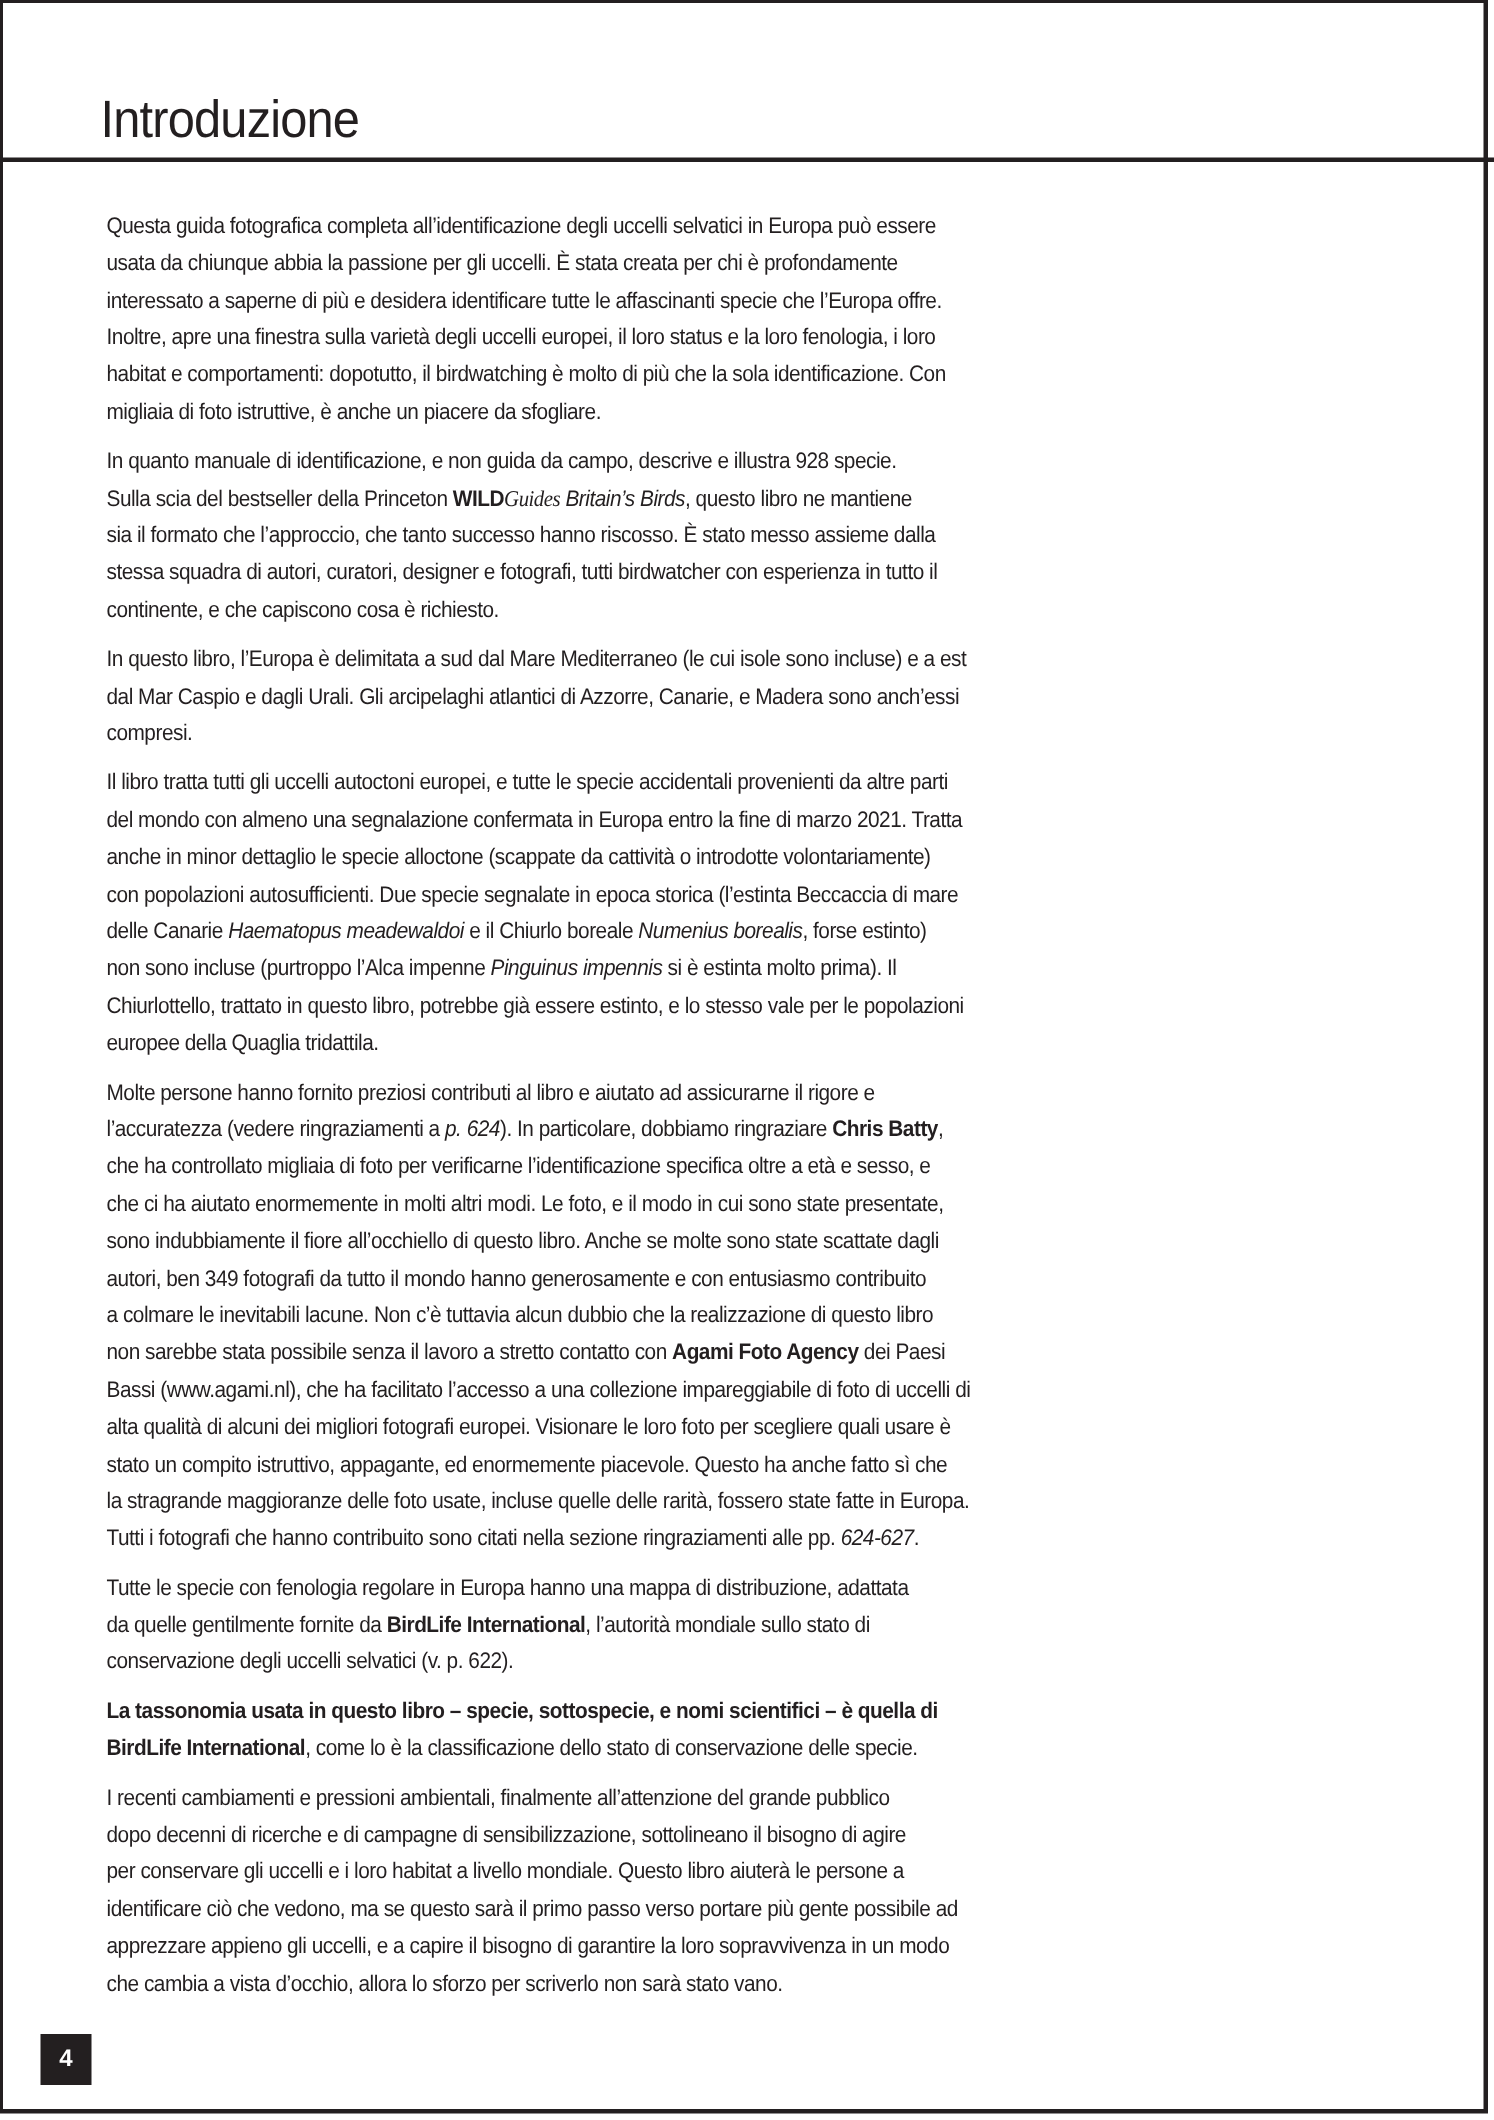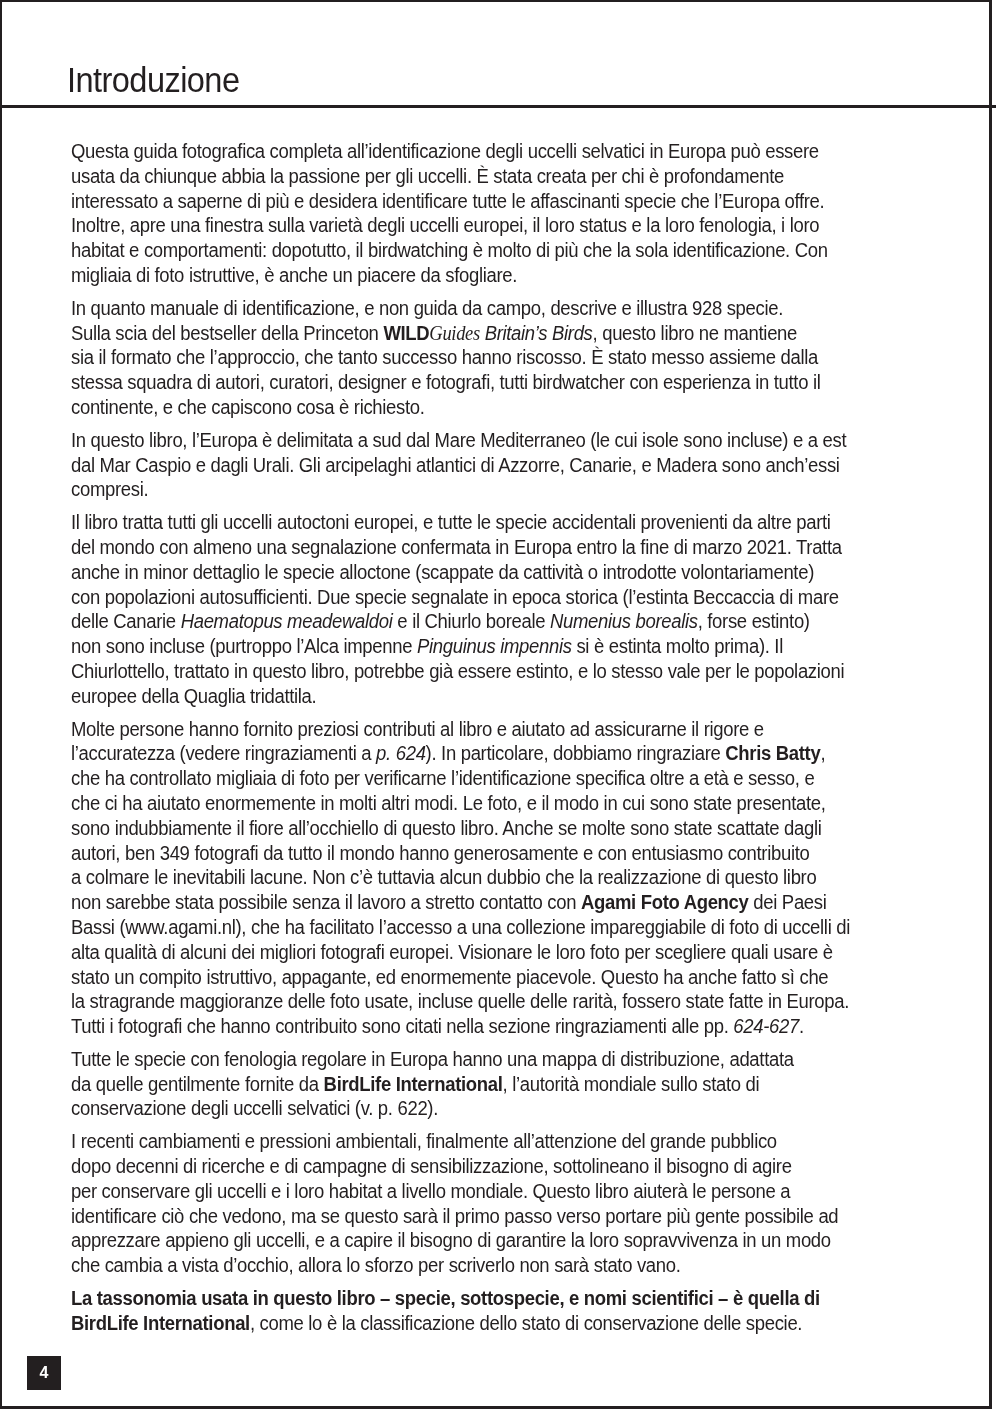--- a/index.html
+++ b/index.html
@@ -4,21 +4,21 @@
 <style>
   html, body { margin:0; padding:0; background:#fff; }
   body { width:996px; height:1413px; position:relative; overflow:hidden;
          font-family:"Liberation Sans", sans-serif; color:#231f20; }
   .frame { position:absolute; left:0; top:0; width:992px; height:1409px;
            border:2px solid #231f20; border-right-width:3px; border-bottom-width:3px; box-sizing:border-box; }
   .title { position:absolute; left:67px; top:56px; font-size:35px; letter-spacing:-0.6px;
            font-weight:normal; margin:0; line-height:48px; transform:scaleX(0.93); transform-origin:left; }
   .rule { position:absolute; left:0; top:105px; width:996px; height:3px; background:#231f20; }
   .content { position:absolute; left:71px; top:139px; width:870px; }
-  .content p { margin:0 0 8px 0; font-size:20px; line-height:24.8px; letter-spacing:-0.35px;
+  .content p { margin:0 0 8px 0; font-size:15px; line-height:24.8px; letter-spacing:-0.35px;
                transform-origin:left; }
   .content p .ln { display:block; white-space:nowrap; transform:scaleX(0.925); transform-origin:left; }
   b { font-weight:bold; }
   .wildb { font-weight:900; }
   .wildi { font-family:"Liberation Serif", serif; font-style:italic; }
   .pagebox { position:absolute; left:27px; top:1356px; width:34px; height:34px; background:#231f20;
              color:#fff; font-weight:bold; font-size:16px; display:flex; align-items:center; justify-content:center; }
 </style>
 </head>
 <body>
@@ -72,28 +72,28 @@
       <span class="ln"><span>stato un compito istruttivo, appagante, ed enormemente piacevole. Questo ha anche fatto sì che</span></span>
       <span class="ln"><span>la stragrande maggioranze delle foto usate, incluse quelle delle rarità, fossero state fatte in Europa.</span></span>
       <span class="ln"><span>Tutti i fotografi che hanno contribuito sono citati nella sezione ringraziamenti alle pp.  </span><i>624-627</i><span>.</span></span>
     </p>
     <p>
       <span class="ln"><span>Tutte le specie con fenologia regolare in Europa hanno una mappa di distribuzione, adattata</span></span>
       <span class="ln"><span>da quelle gentilmente fornite da </span><b>BirdLife International</b><span>, l’autorità mondiale sullo stato di</span></span>
       <span class="ln"><span>conservazione degli uccelli selvatici (v. p.  622).</span></span>
     </p>
     <p>
+      <span class="ln"><span class="wildb">La tassonomia usata in questo libro – specie, sottospecie, e nomi scientifici – è quella di</span></span>
+      <span class="ln"><span class="wildb">BirdLife International</span><span>, come lo è la classificazione dello stato di conservazione delle specie.</span></span>
+    </p>
+    <p>
       <span class="ln"><span>I recenti cambiamenti e pressioni ambientali, finalmente all’attenzione del grande pubblico</span></span>
       <span class="ln"><span>dopo decenni di ricerche e di campagne di sensibilizzazione, sottolineano il bisogno di agire</span></span>
       <span class="ln"><span>per conservare gli uccelli e i loro habitat a livello mondiale. Questo libro aiuterà le persone a</span></span>
       <span class="ln"><span>identificare ciò che vedono, ma se questo sarà il primo passo verso portare più gente possibile ad</span></span>
       <span class="ln"><span>apprezzare appieno gli uccelli, e a capire il bisogno di garantire la loro sopravvivenza in un modo</span></span>
       <span class="ln"><span>che cambia a vista d’occhio, allora lo sforzo per scriverlo non sarà stato vano.</span></span>
-    </p>
-    <p>
-      <span class="ln"><span class="wildb">La tassonomia usata in questo libro – specie, sottospecie, e nomi scientifici – è quella di</span></span>
-      <span class="ln"><span class="wildb">BirdLife International</span><span>, come lo è la classificazione dello stato di conservazione delle specie.</span></span>
     </p>
   </div>
 
 <div class="pagebox">
   <span>4</span>
 </div>
 
 </body></html>

